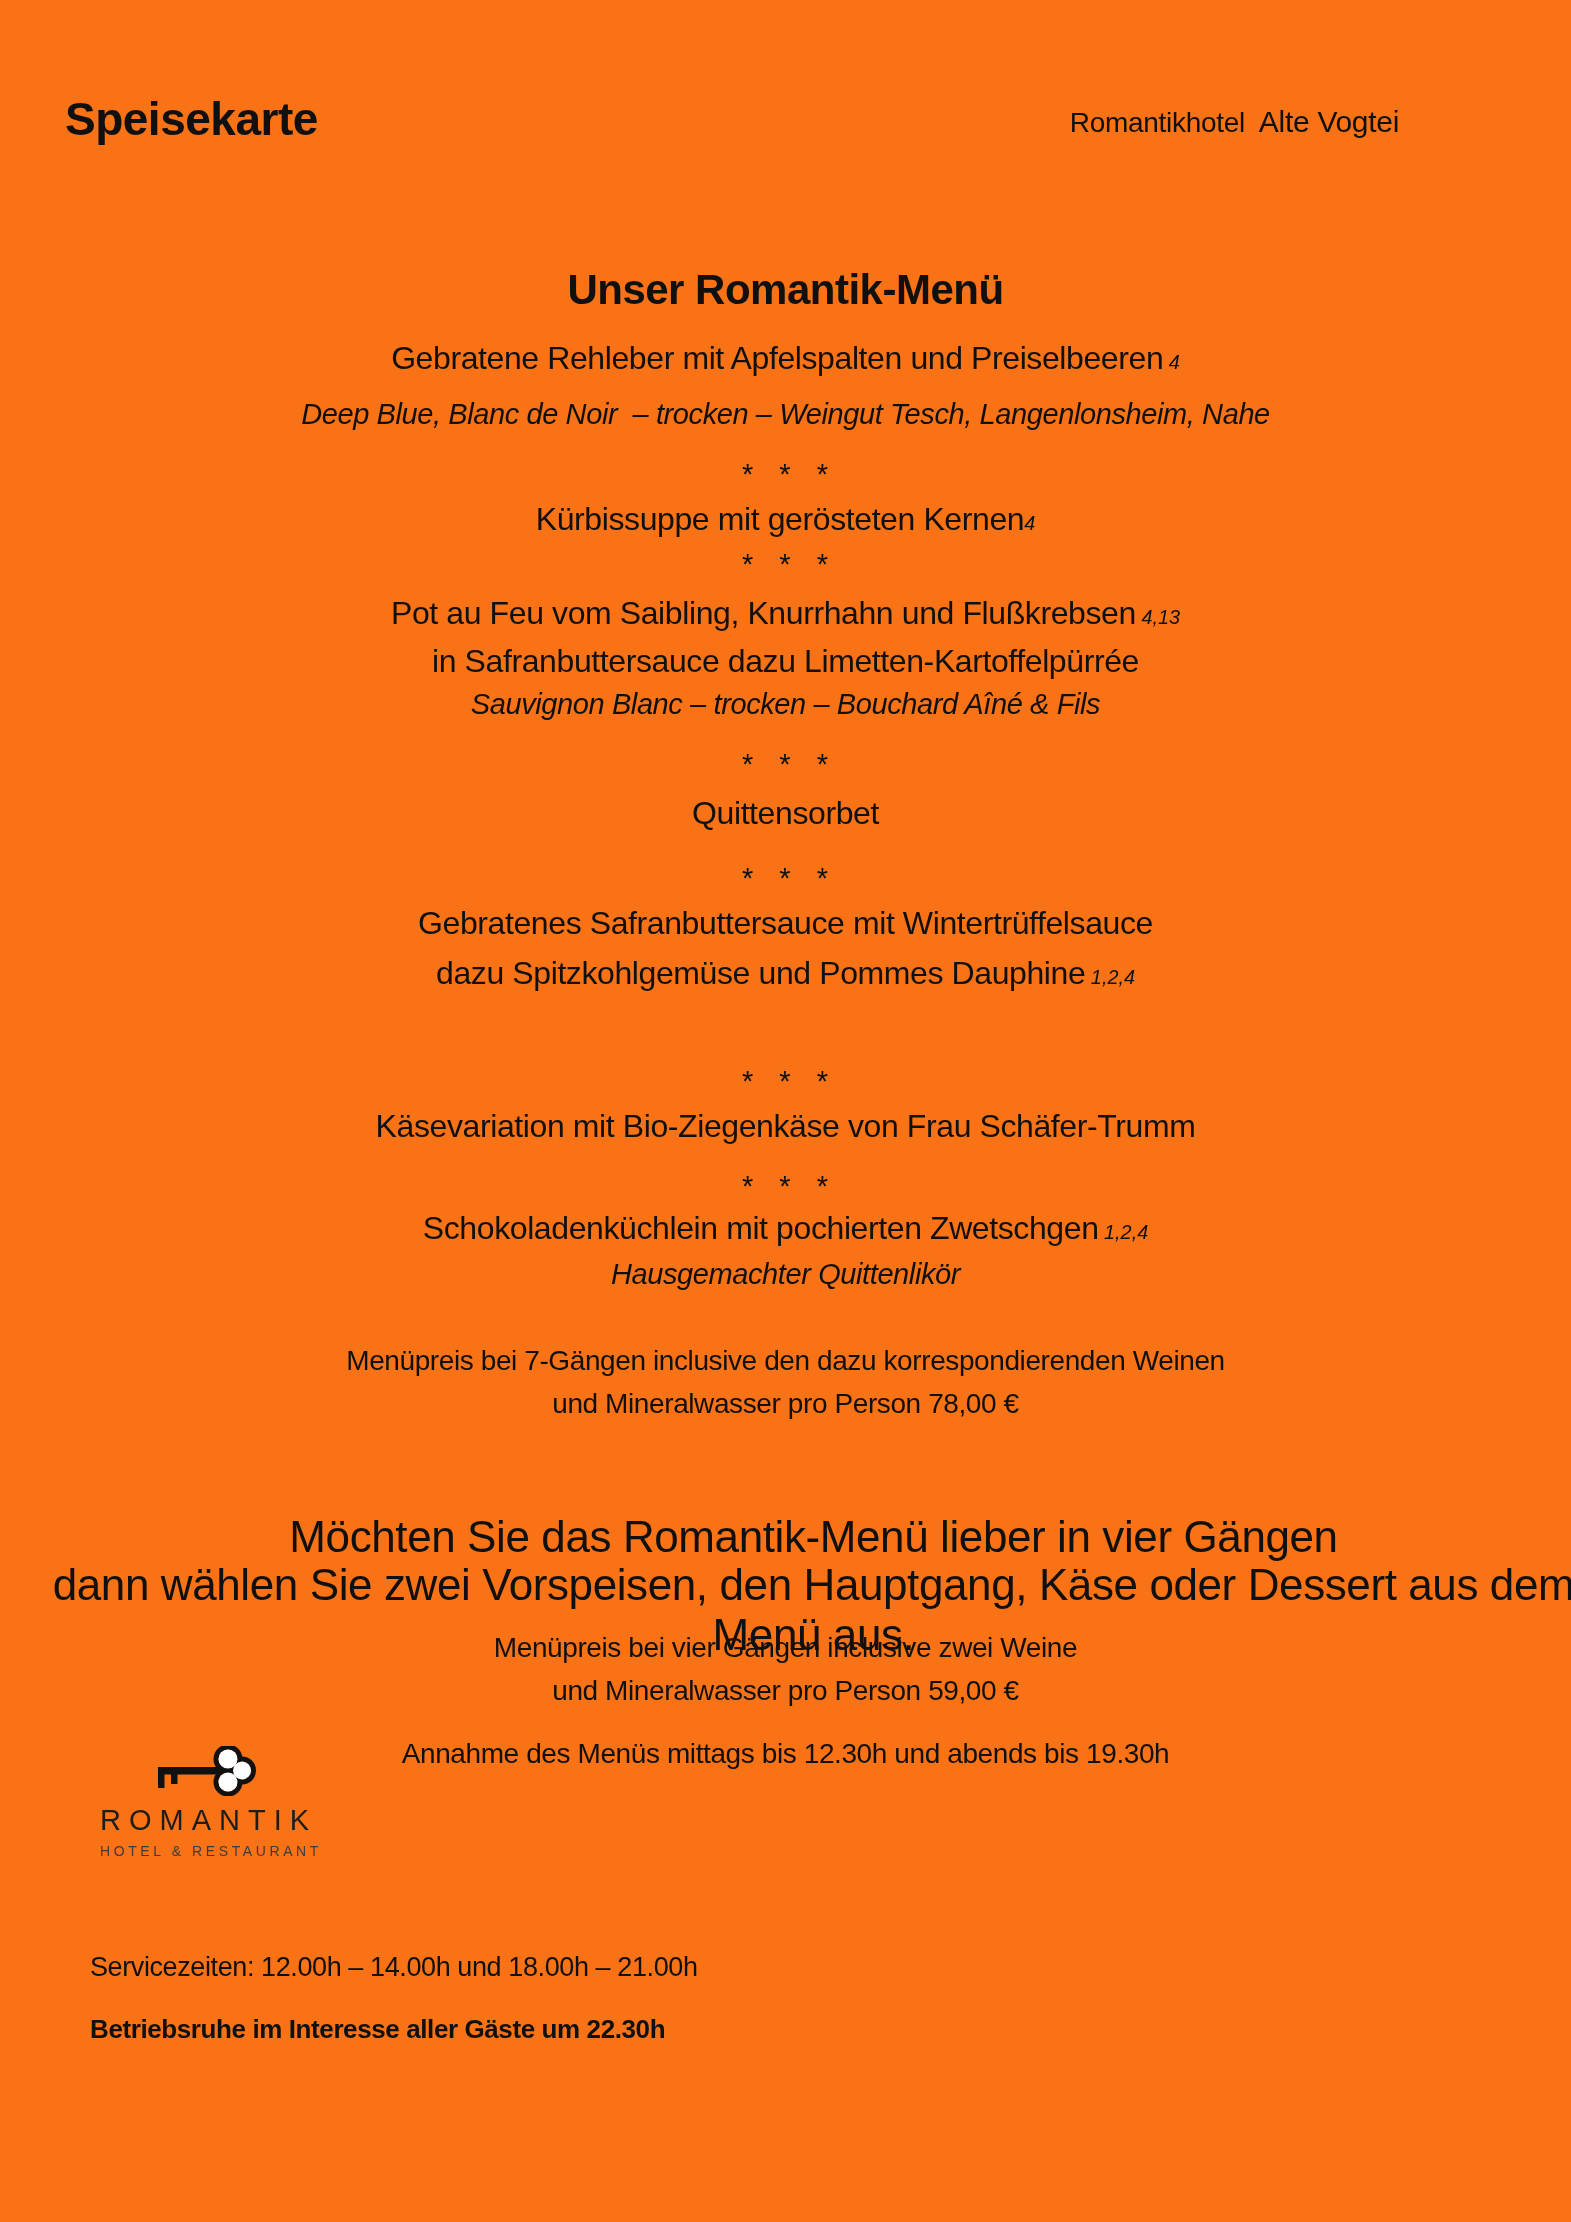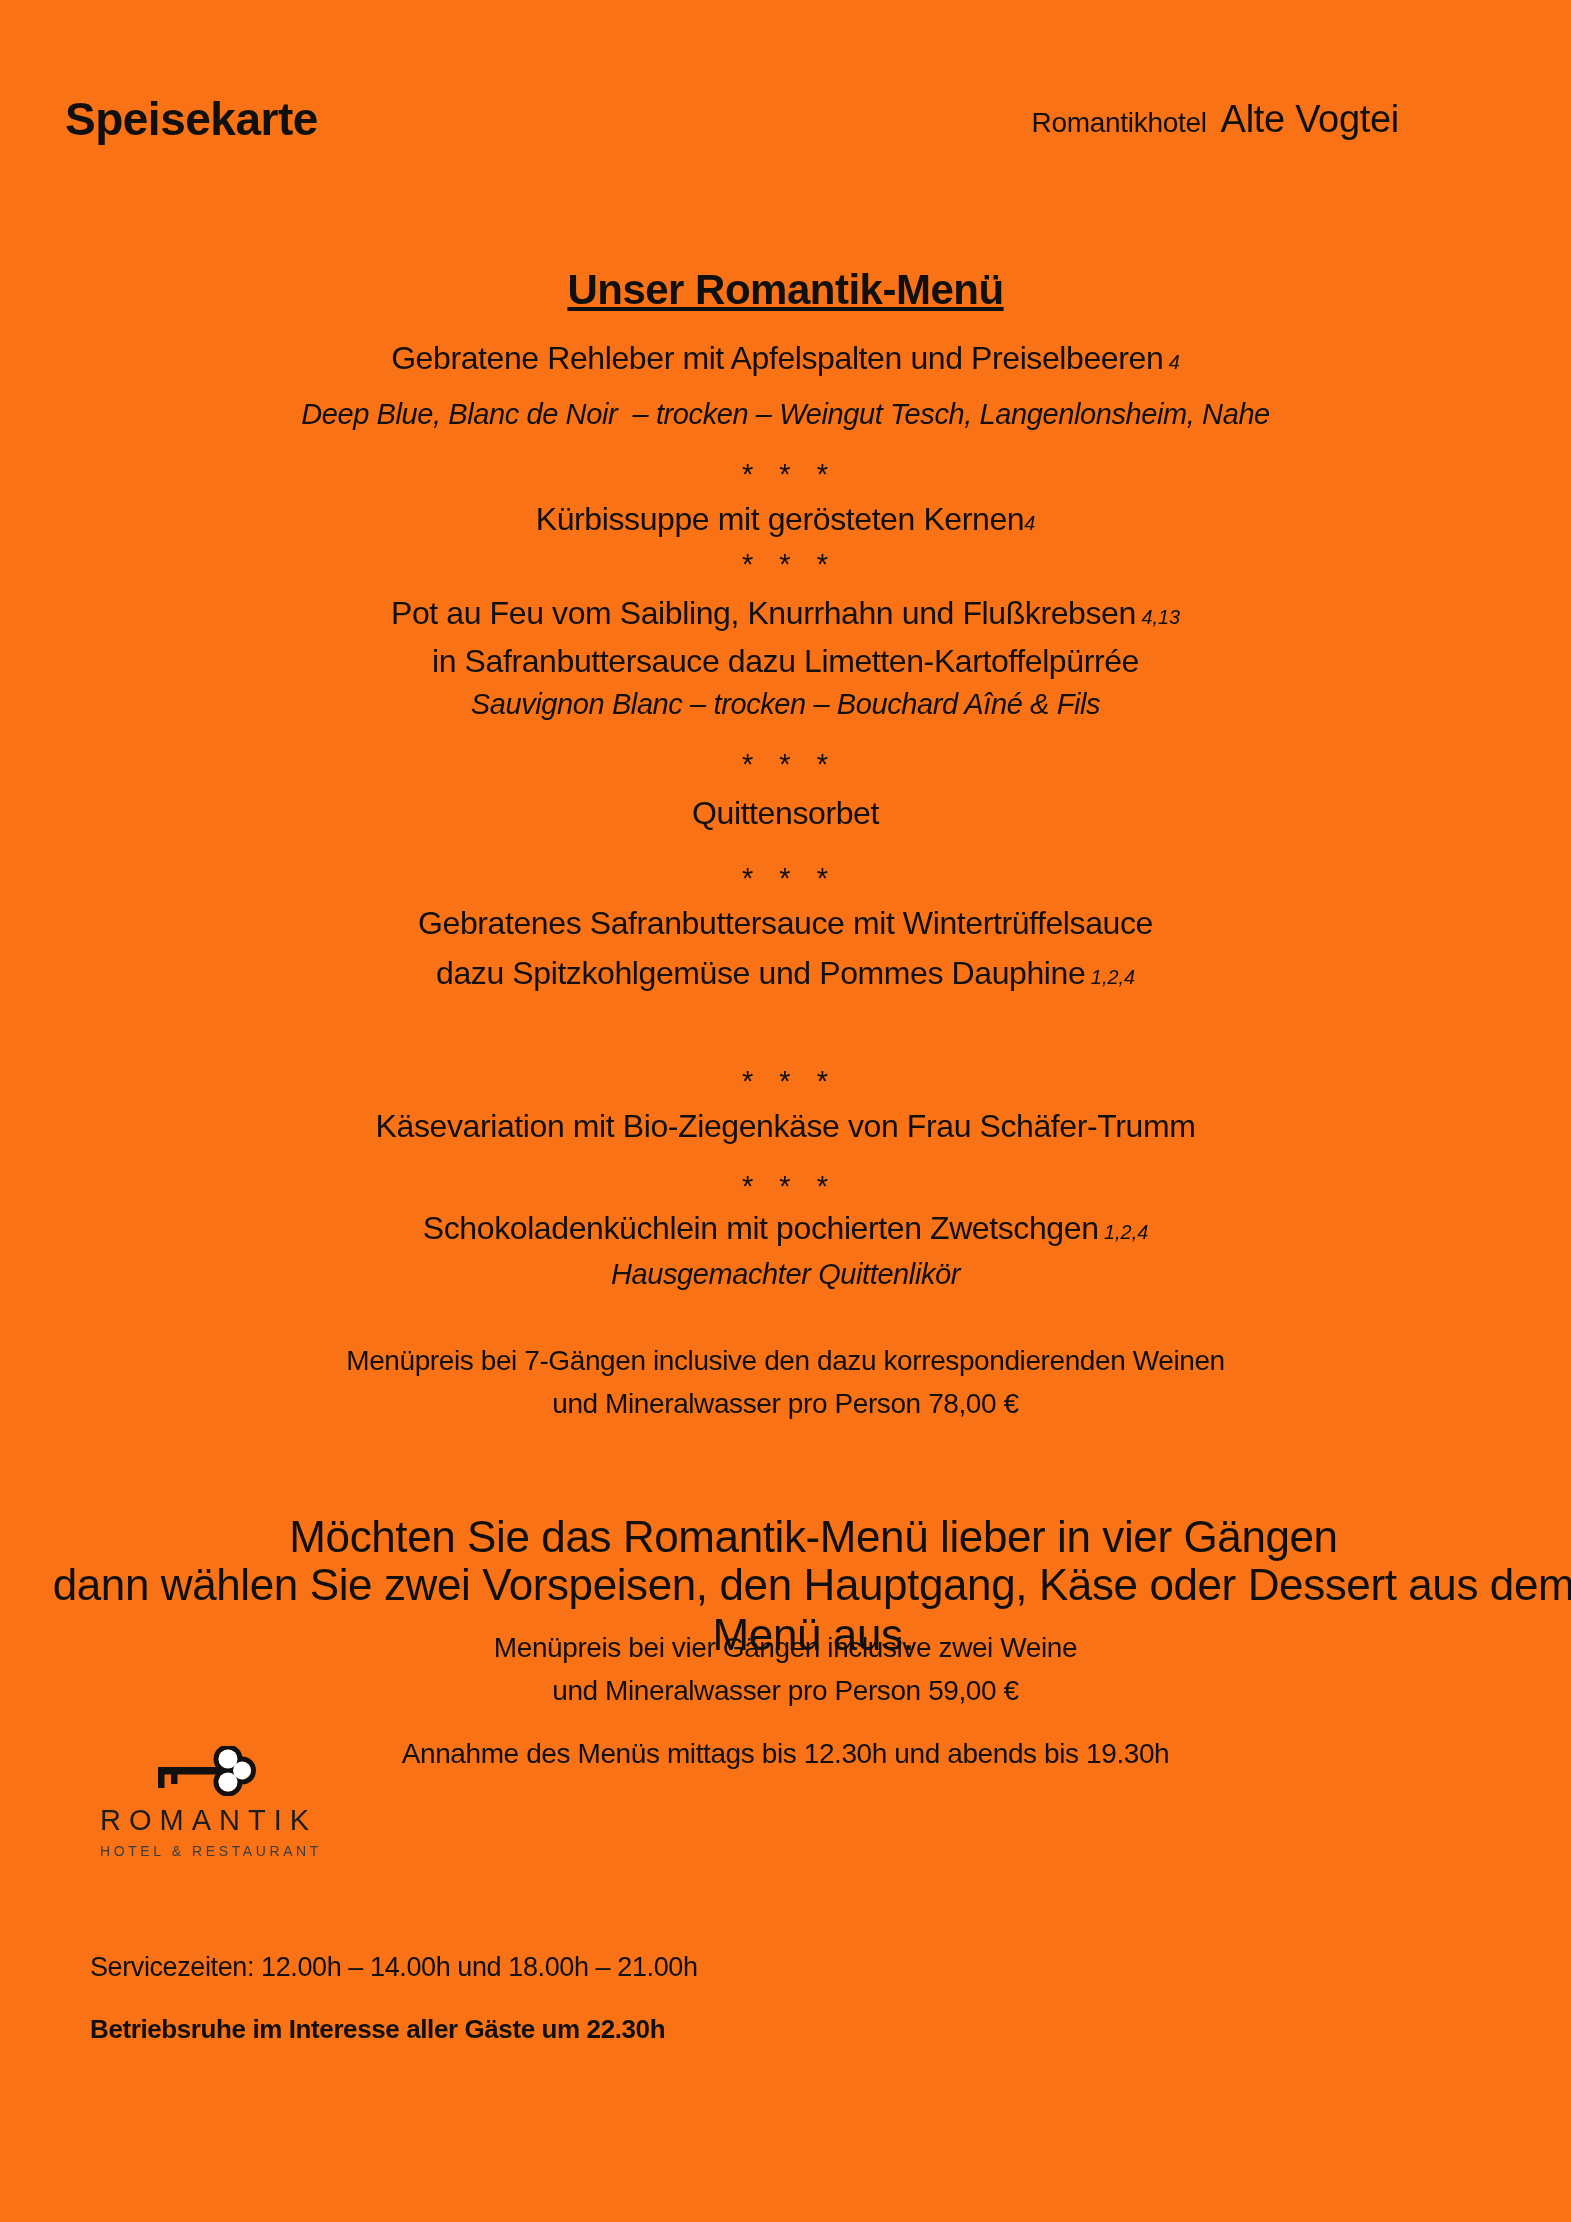--- a/index.html
+++ b/index.html
@@ -15,26 +15,26 @@
   
   .doc-title {
     position:absolute; left:65px; top:92px;
     font-size:46px; font-weight:bold; letter-spacing:-0.5px;
   }
   .hotel-brand {
     position:absolute; right:172px; top:98px;
     display:flex; align-items:baseline; gap:14px; white-space:nowrap;
   }
   .hotel-prefix { font-size:28px; letter-spacing:-0.3px; }
-  .hotel-name   { font-size:38px; letter-spacing:-0.3px; }
+  .hotel-name   { font-size:30px; letter-spacing:-0.3px;margin-top:7px; }
 
   
   .menu-title {
     position:absolute; left:0; width:100%; text-align:center; top:266px;
-    font-size:42px; font-weight:bold; letter-spacing:-0.5px;text-decoration:underline;
+    font-size:42px; font-weight:bold; letter-spacing:-0.5px;
   }
   .line { position:absolute; left:0; width:100%; text-align:center; letter-spacing:-0.4px; }
   .course { font-size:32px; }
   .wine   { font-size:29px; font-style:italic; white-space:pre-wrap; }
   .stars  { font-size:29px; word-spacing:16px; letter-spacing:1px; }
   .note   { font-size:28px; }
   .big    { font-size:44px;padding-left:28px; }
   .fn     { font-style:italic; font-size:0.62em; letter-spacing:0; white-space:pre; }
 
   

